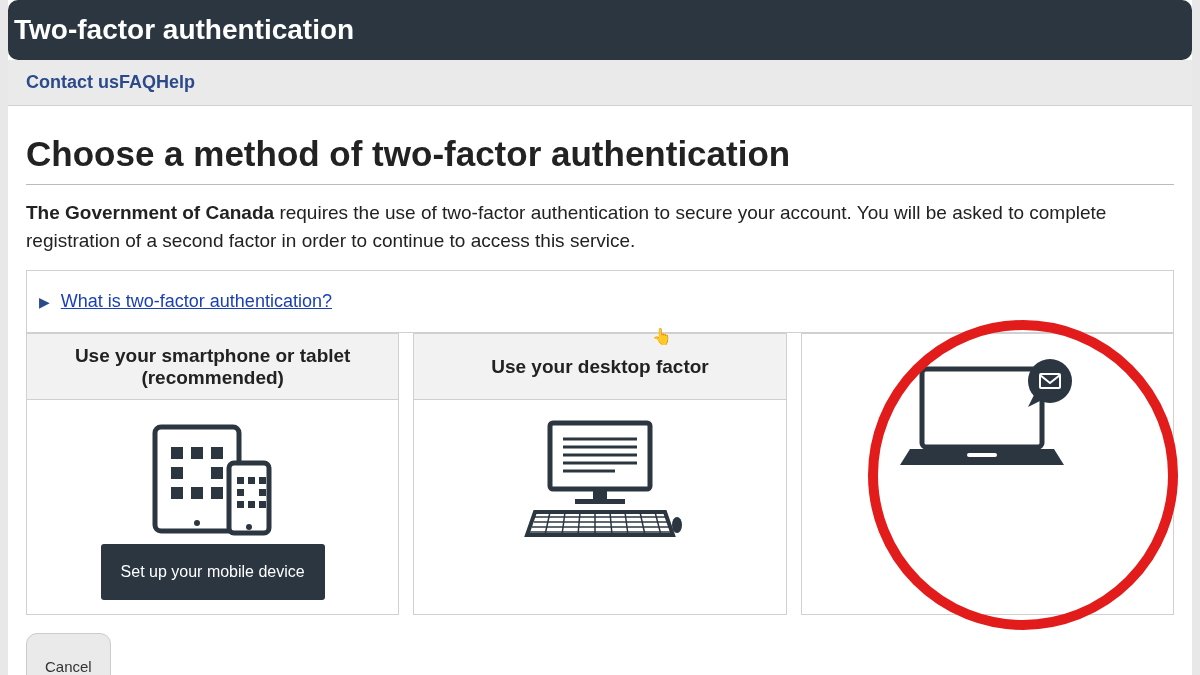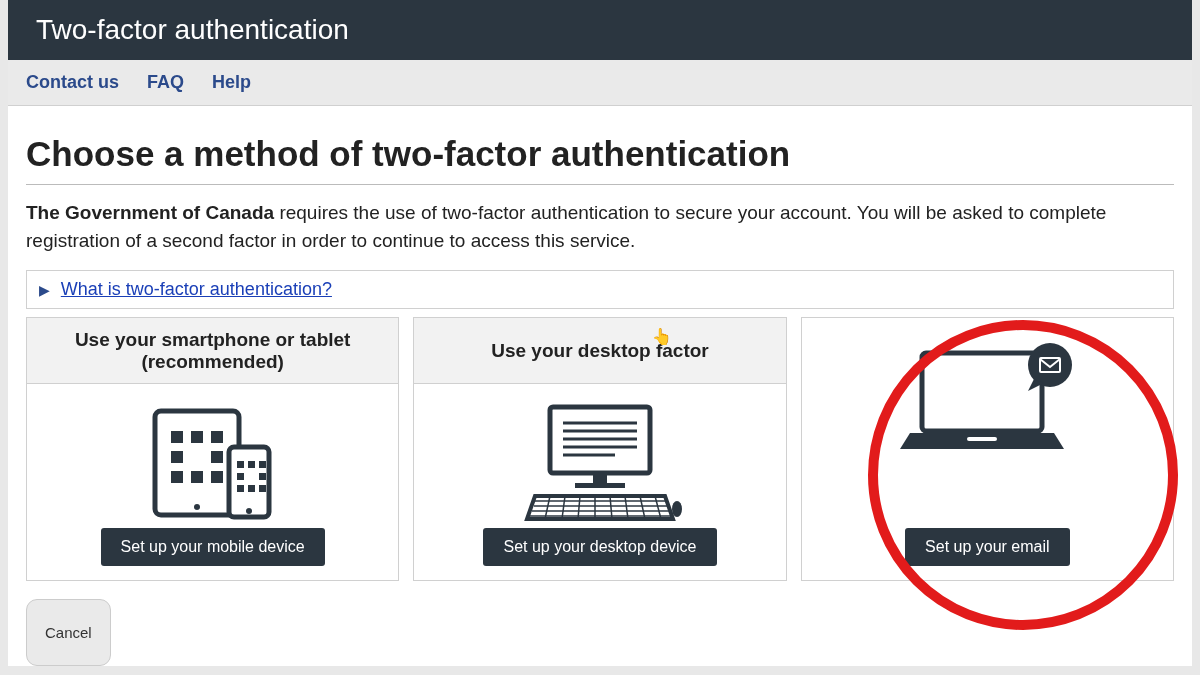--- a/index.html
+++ b/index.html
@@ -11,29 +11,29 @@
     overflow: hidden;
     position: relative;
   }
   .page {
     background: #fff;
     margin: 0 8px;
   }
   .titlebar {
     background: #2b3640;
     color: #fff;
-    padding: 14px 28px;
+    padding: 14px 6px;
     font-size: 28px;
-    font-weight: 400;
+    font-weight: 700;
+    border-radius: 10px;
   }
   .navbar {
     background: #eaeaea;
     border-bottom: 1px solid #d0d0d0;
     display: flex;
-    gap: 28px;
     padding: 12px 18px;
   }
   .navbar a {
     color: #2b4a8b;
     font-weight: 700;
     text-decoration: none;
     font-size: 18px;
     cursor: pointer;
   }
   .content {
@@ -50,22 +50,21 @@
   }
   .intro {
     font-size: 19px;
     color: #222;
     line-height: 1.45;
     margin-bottom: 16px;
   }
   .intro strong { font-weight: 700; }
   .disclosure {
     border: 1px solid #d0d0d0;
-    padding: 8px 12px;
-    margin-bottom: 8px;
+    padding: 20px 12px;
     font-size: 18px;
   }
   .disclosure .arrow {
     color: #2b4a8b;
     font-size: 14px;
     margin-right: 6px;
     display: inline-block;
   }
   .disclosure a {
     color: #1a3fb7;
@@ -111,21 +110,21 @@
   .icon-wrap {
     height: 130px;
     display: flex;
     align-items: center;
     justify-content: center;
   }
   .btn {
     background: #2b3640;
     color: #fff;
     border: none;
-    padding: 10px 20px;
+    padding: 19px 20px;
     font-size: 16px;
     border-radius: 3px;
     cursor: pointer;
   }
   .cancel-btn {
     background: #eaeaea;
     border: 1px solid #ccc;
     color: #333;
     padding: 24px 18px;
     font-size: 15px;
@@ -243,40 +242,38 @@
                 <line x1="80" y1="95" x2="80" y2="118"></line>
                 <line x1="95" y1="95" x2="97" y2="118"></line>
                 <line x1="110" y1="95" x2="113" y2="118"></line>
                 <line x1="125" y1="95" x2="130" y2="118"></line>
                 <line x1="140" y1="95" x2="146" y2="118"></line>
               </g>
 
               <ellipse cx="162" cy="108" rx="5" ry="8" fill="#2b3640"></ellipse>
             </svg>
           </div>
-          <button class="btn">Set up your desktop device</button>
         </div>
       </div>
 
       <div class="card">
         <div class="card-body">
           <div class="icon-wrap">
             <svg width="190" height="125" viewBox="0 0 190 125">
 
               <rect x="30" y="18" width="120" height="78" rx="4" fill="none" stroke="#2b3640" stroke-width="5"></rect>
               <path d="M18 98 L162 98 L172 114 L8 114 Z" fill="#2b3640"></path>
               <rect x="75" y="102" width="30" height="4" rx="2" fill="#fff"></rect>
 
               <circle cx="158" cy="30" r="22" fill="#2b3640"></circle>
               <path d="M142 44 L136 56 L152 48 Z" fill="#2b3640"></path>
               <rect x="148" y="23" width="20" height="14" rx="1" fill="none" stroke="#fff" stroke-width="2"></rect>
               <path d="M148 24 L158 32 L168 24" fill="none" stroke="#fff" stroke-width="2"></path>
             </svg>
           </div>
-          <button class="btn">Set up your email</button>
         </div>
       </div>
 
     </div>
 
     <button class="cancel-btn">Cancel</button>
   </div>
 </div>
 
 <div class="highlight-circle"></div>

